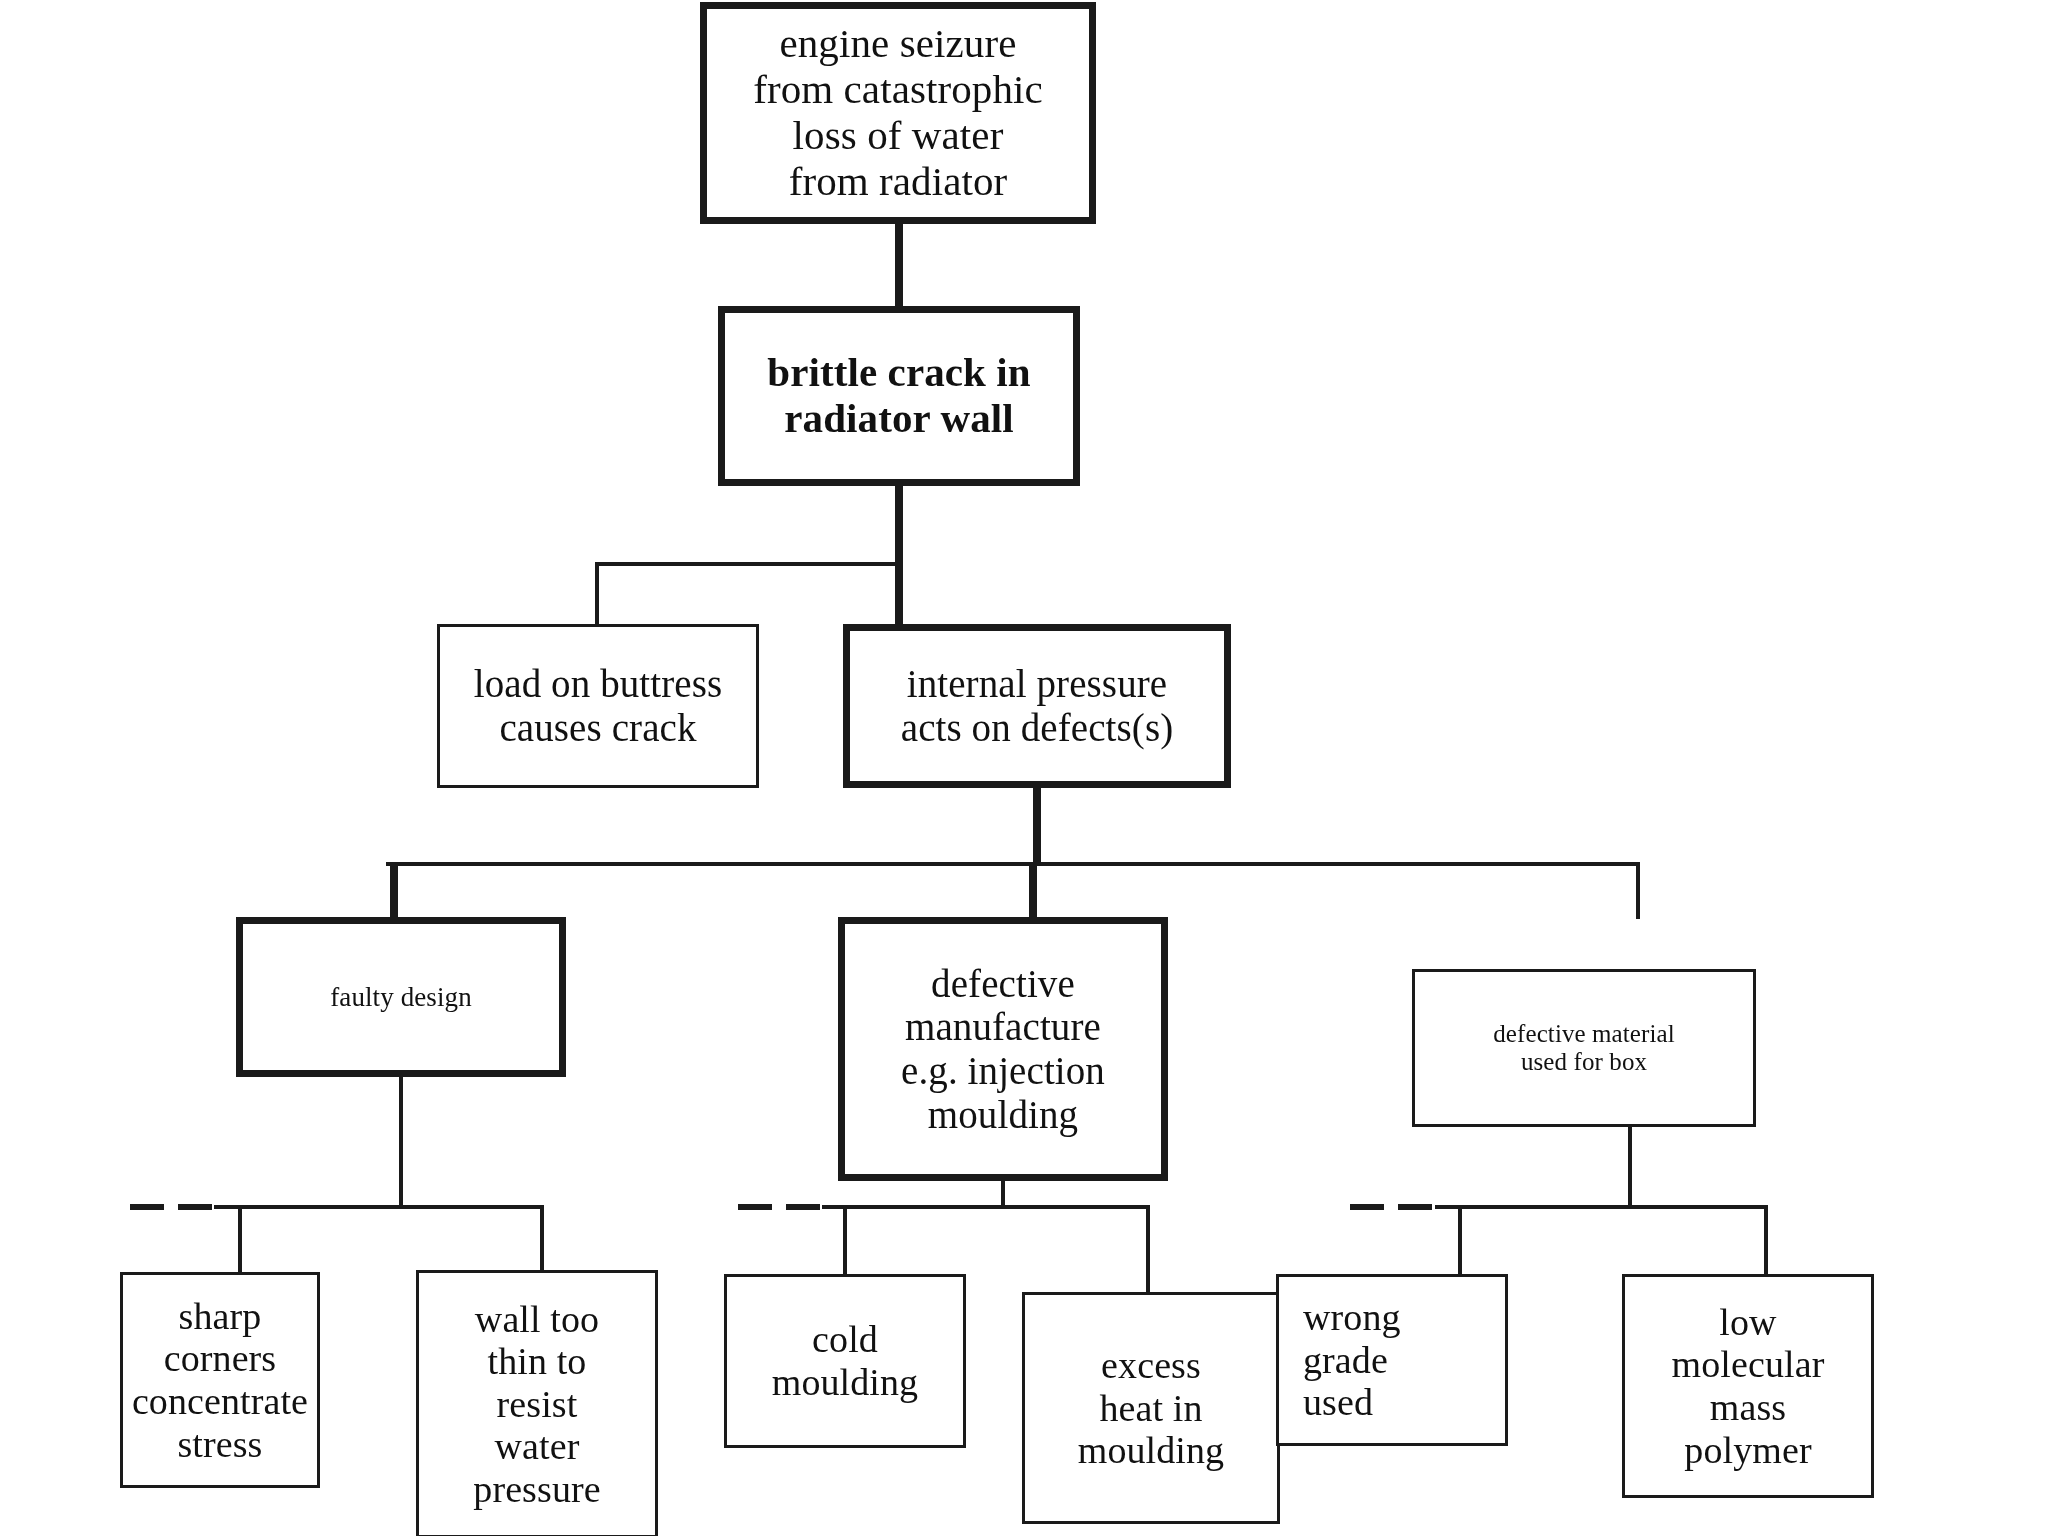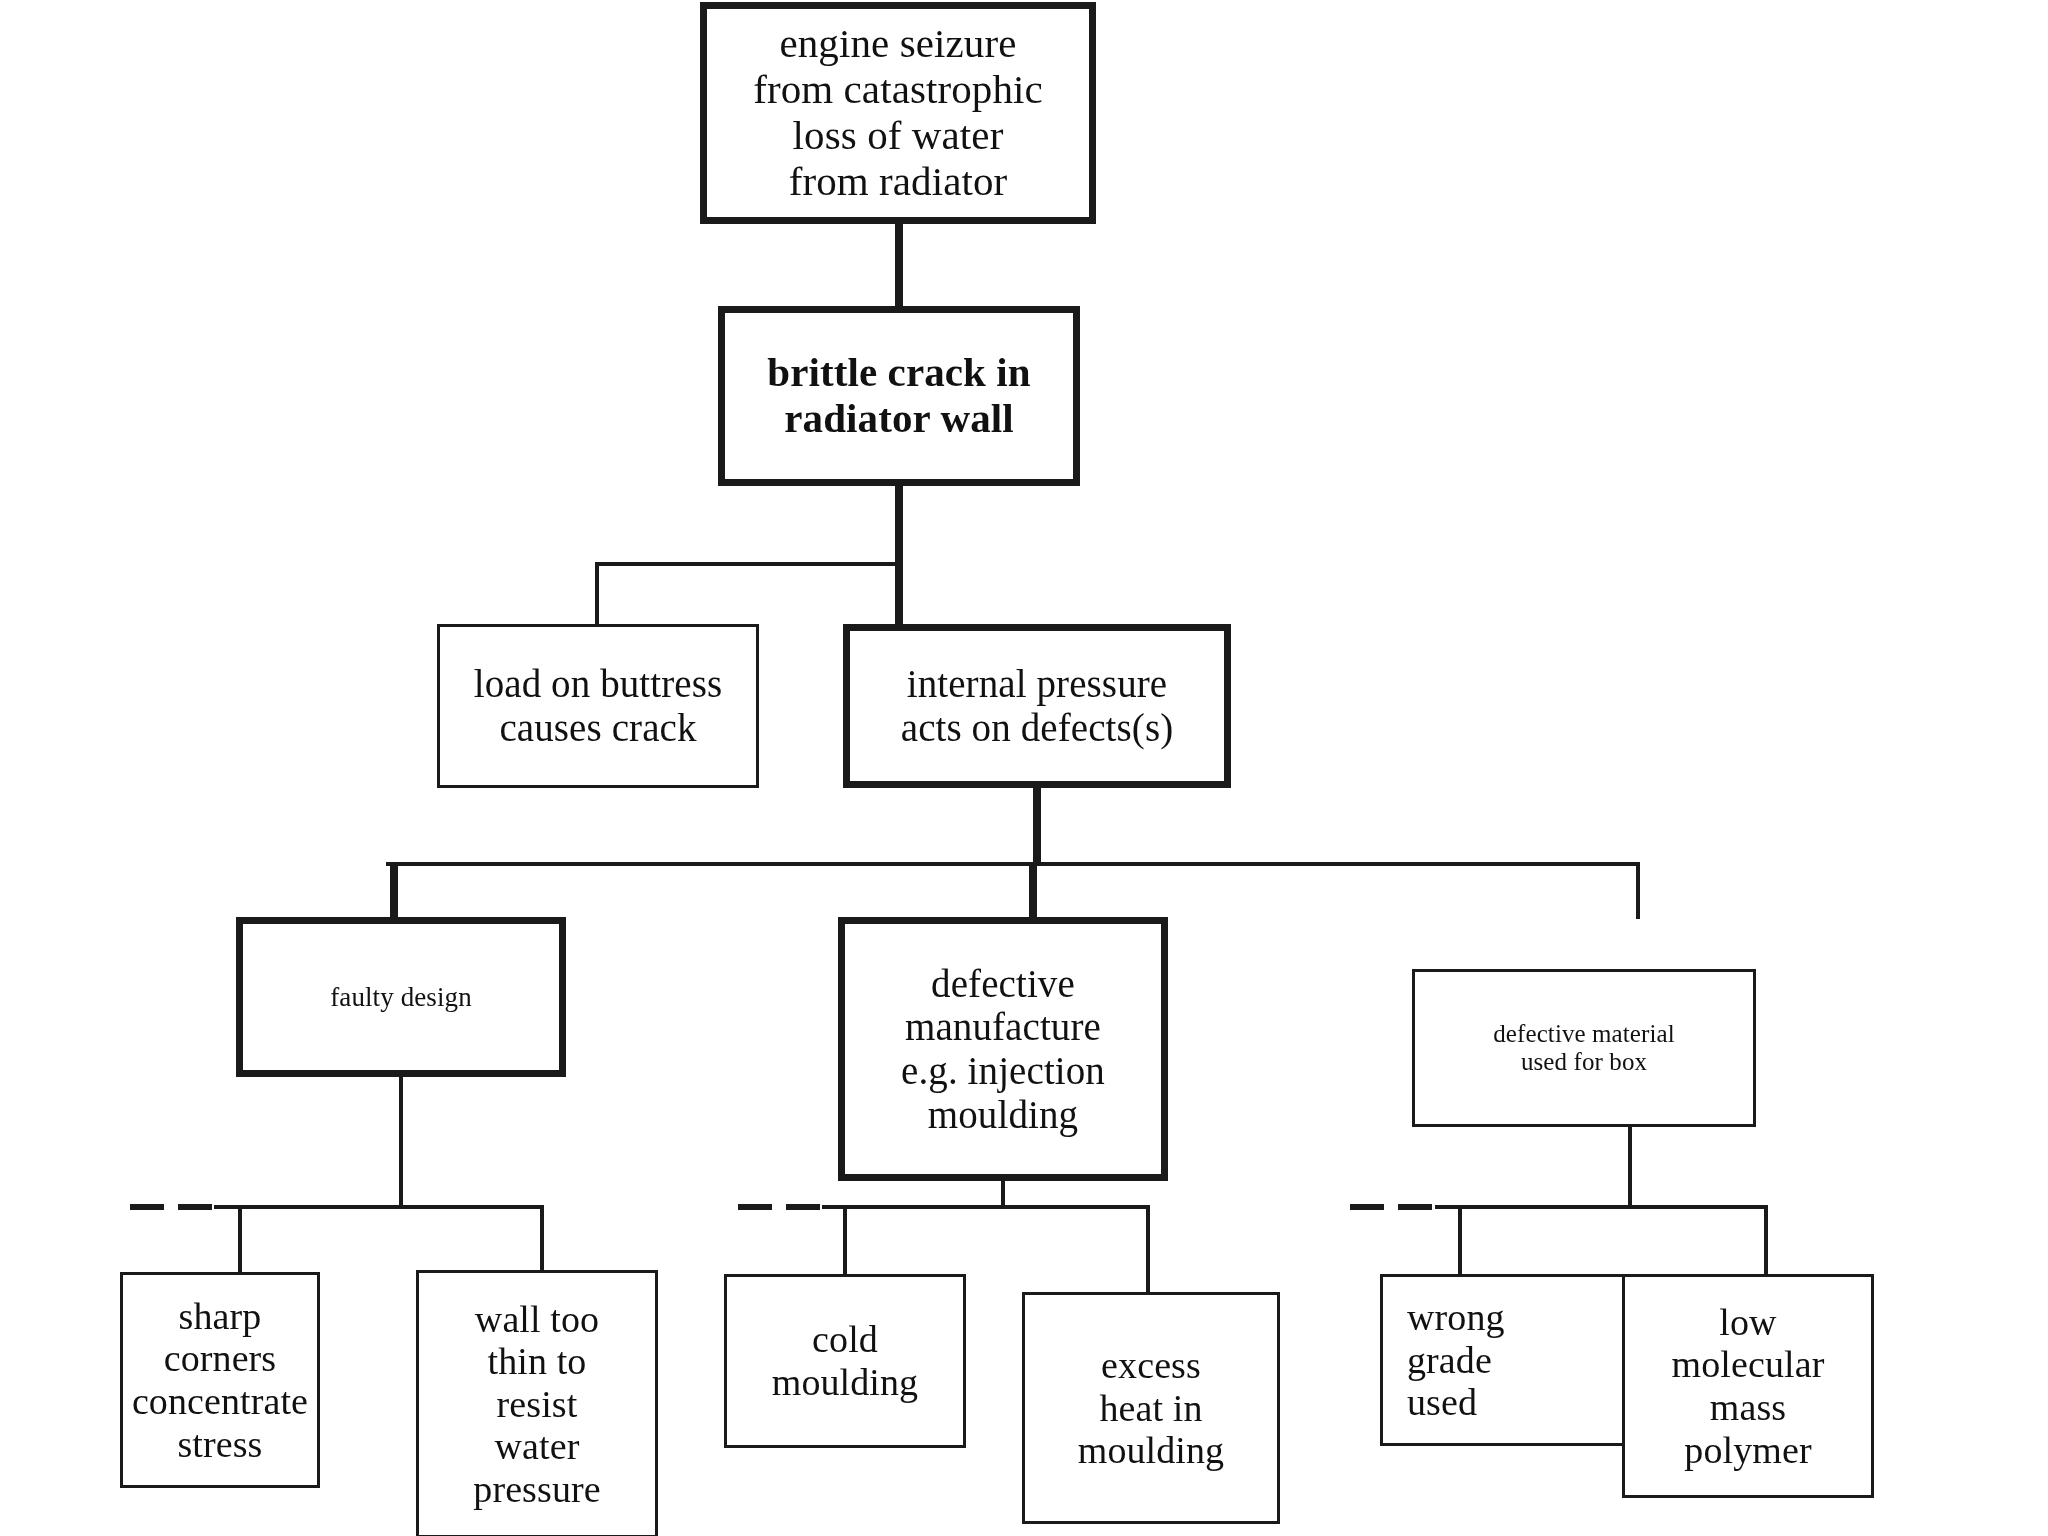--- a/index.html
+++ b/index.html
@@ -96,21 +96,21 @@
     <span class="txt">cold
 moulding</span>
   </div>
 
   <div class="node" style="left:1022px;top:1292px;width:258px;height:232px;font-size:38px;">
     <span class="txt">excess
 heat in
 moulding</span>
   </div>
 
-  <div class="node" style="left:1380px;top:1274px;width:254px;height:172px;font-size:38px;justify-content:flex-start;">
+  <div class="node" style="left:1276px;top:1274px;width:232px;height:172px;font-size:38px;justify-content:flex-start;">
     <span class="txt" style="text-align:left;padding-left:24px;">wrong
 grade
 used</span>
   </div>
 
   <div class="node" style="left:1622px;top:1274px;width:252px;height:224px;font-size:38px;">
     <span class="txt">low
 molecular
 mass
 polymer</span>

